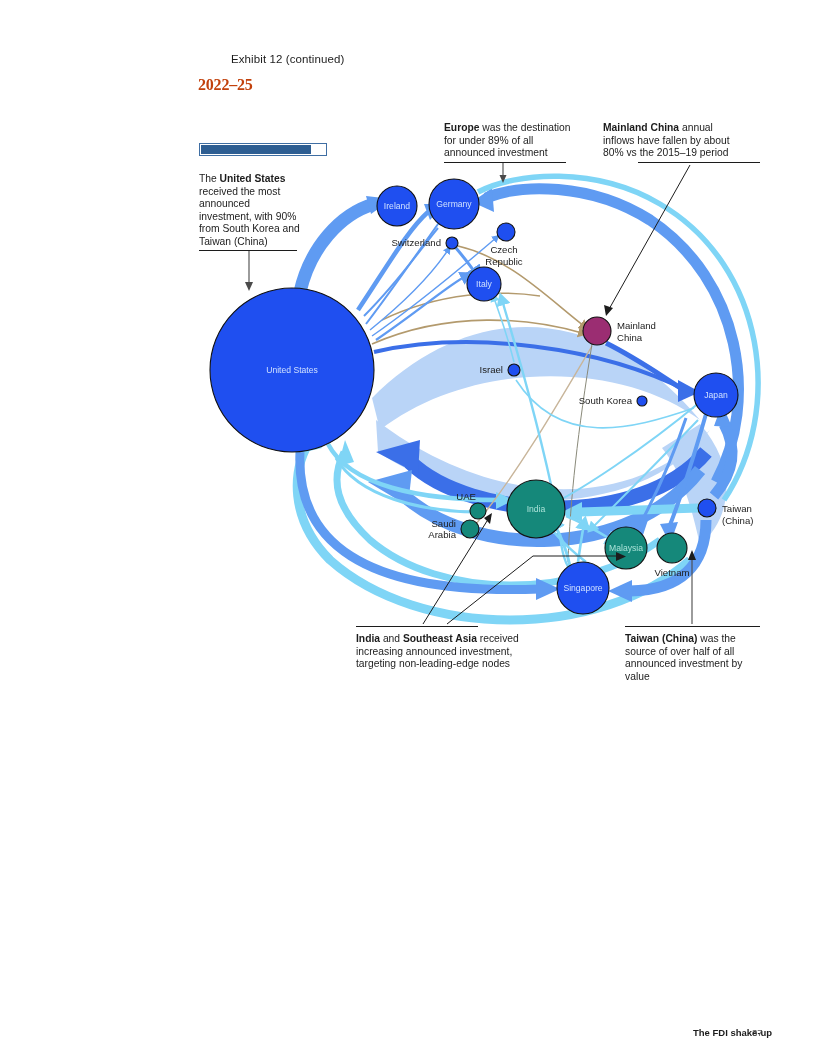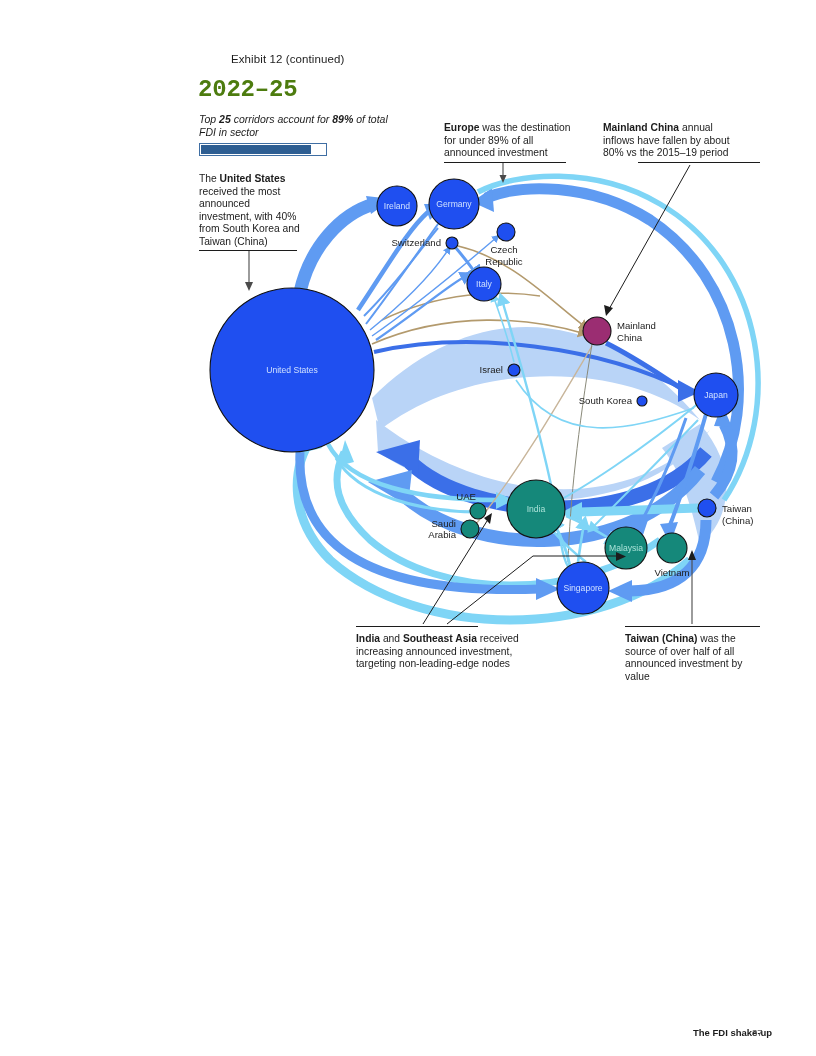--- a/index.html
+++ b/index.html
@@ -10,22 +10,22 @@
   }
   .page{position:absolute;left:0;top:0;width:816px;height:1056px;}
 
   
   .exhibit-label{
     position:absolute;left:199px;top:53px;
     font-size:11.5px;letter-spacing:.1px;color:#1c1c1c;padding-left:32px;
   }
   .headline{
     position:absolute;left:198px;top:76px;
-    font-family:Liberation Mono, monospace;
-    font-size:24px;font-weight:700;letter-spacing:-.2px;color:#4d7c0f;
+    font-family:Liberation Serif, serif;
+    font-size:16px;font-weight:700;letter-spacing:-.2px;color:#c2410c;
   }
   .subnote{
     position:absolute;left:199px;top:113px;width:200px;
     font-size:10.5px;font-style:italic;line-height:13px;color:#1c1c1c;
   }
   .subnote b{font-weight:700;font-style:italic;}
 
   .bar-outer{
     position:absolute;left:199px;top:143px;width:128px;height:13px;
     border:1px solid #3f6ea3;box-sizing:border-box;background:#fff;padding:1px;
@@ -70,30 +70,27 @@
   .footer .fpage{position:absolute;left:752px;color:#555;}
 </style>
 </head>
 <body>
 
 <div class="page">
 
   <div class="exhibit-label">Exhibit 12 (continued)</div>
   <div class="headline">2022–25</div>
 
-  <div class="subnote">
-    <span>Top </span><b>25</b><span> corridors account for </span><b>89%</b><span> of total FDI in sector</span>
-  </div>
 
   <div class="bar-outer">
     <div class="bar-inner" id="bar-inner" style="width: 89%;"></div>
   </div>
 
   <div class="callout" id="callout-us">
-    <span>The </span><b>United States</b><span> received the most announced investment, with 40% from South Korea and Taiwan (China)</span>
+    <span>The </span><b>United States</b><span> received the most announced investment, with 90% from South Korea and Taiwan (China)</span>
   </div>
   <div class="callout" id="callout-europe">
     <b>Europe</b><span> was the destination for under 89% of all announced investment</span>
   </div>
   <div class="callout" id="callout-china">
     <b>Mainland China</b><span> annual inflows have fallen by about 80% vs the 2015–19 period</span>
   </div>
   <div class="callout" id="callout-taiwan">
     <b>Taiwan (China)</b><span> was the source of over half of all announced investment by value</span>
   </div>

